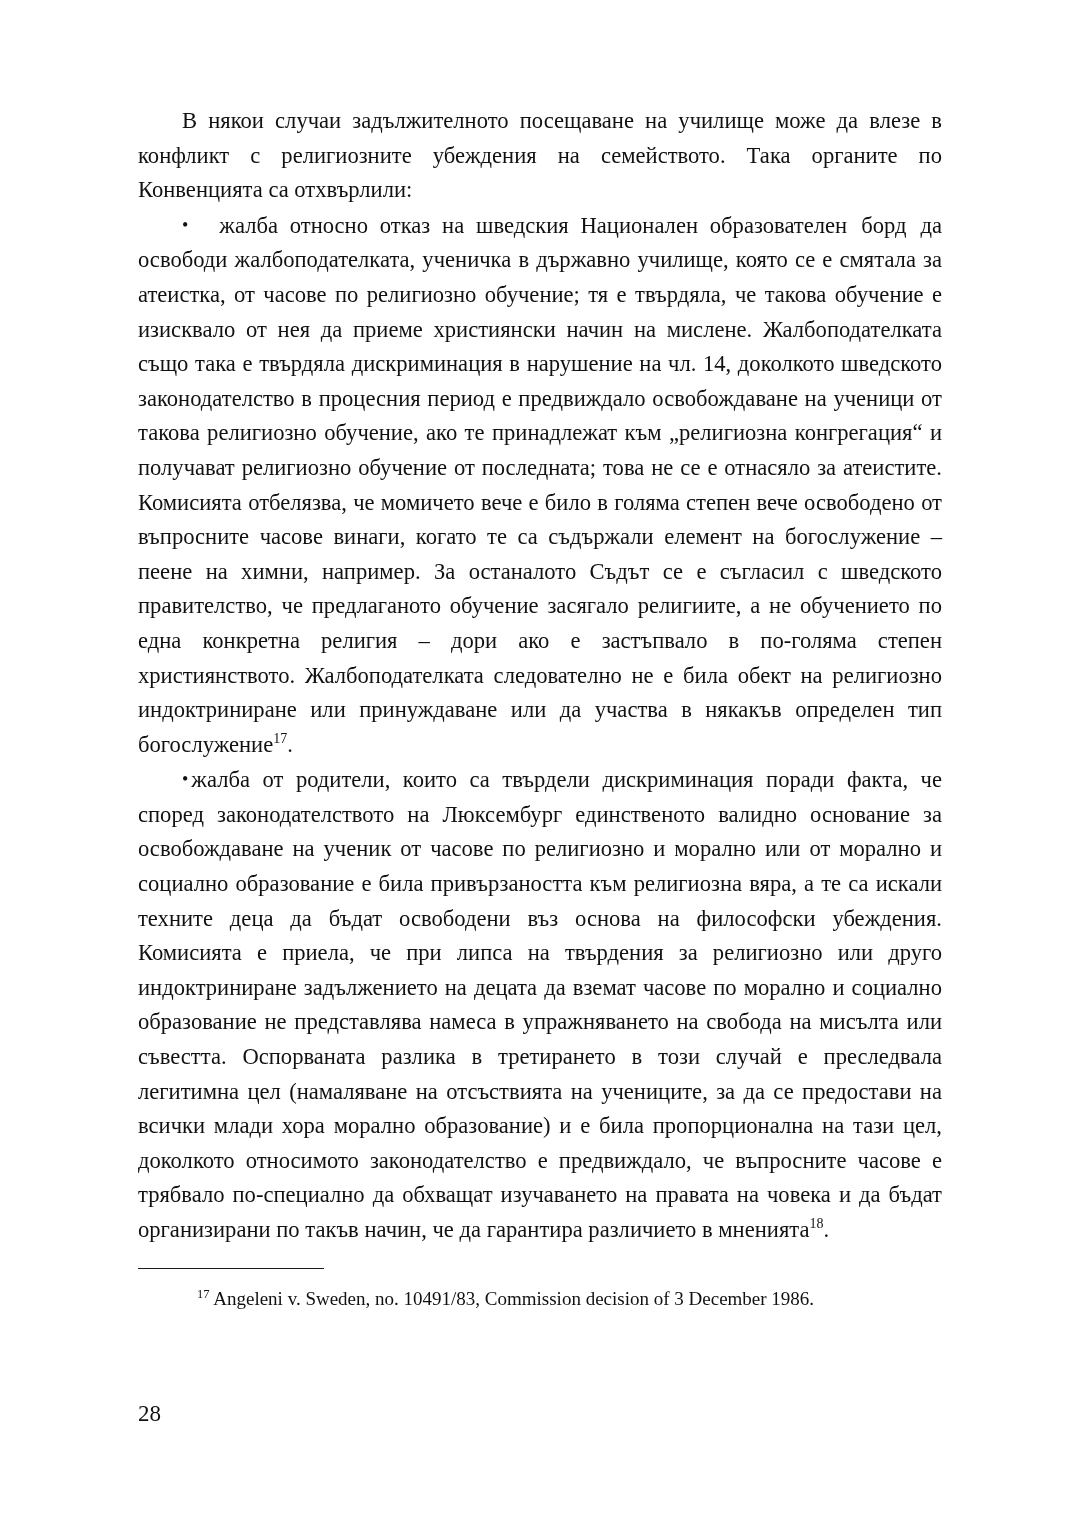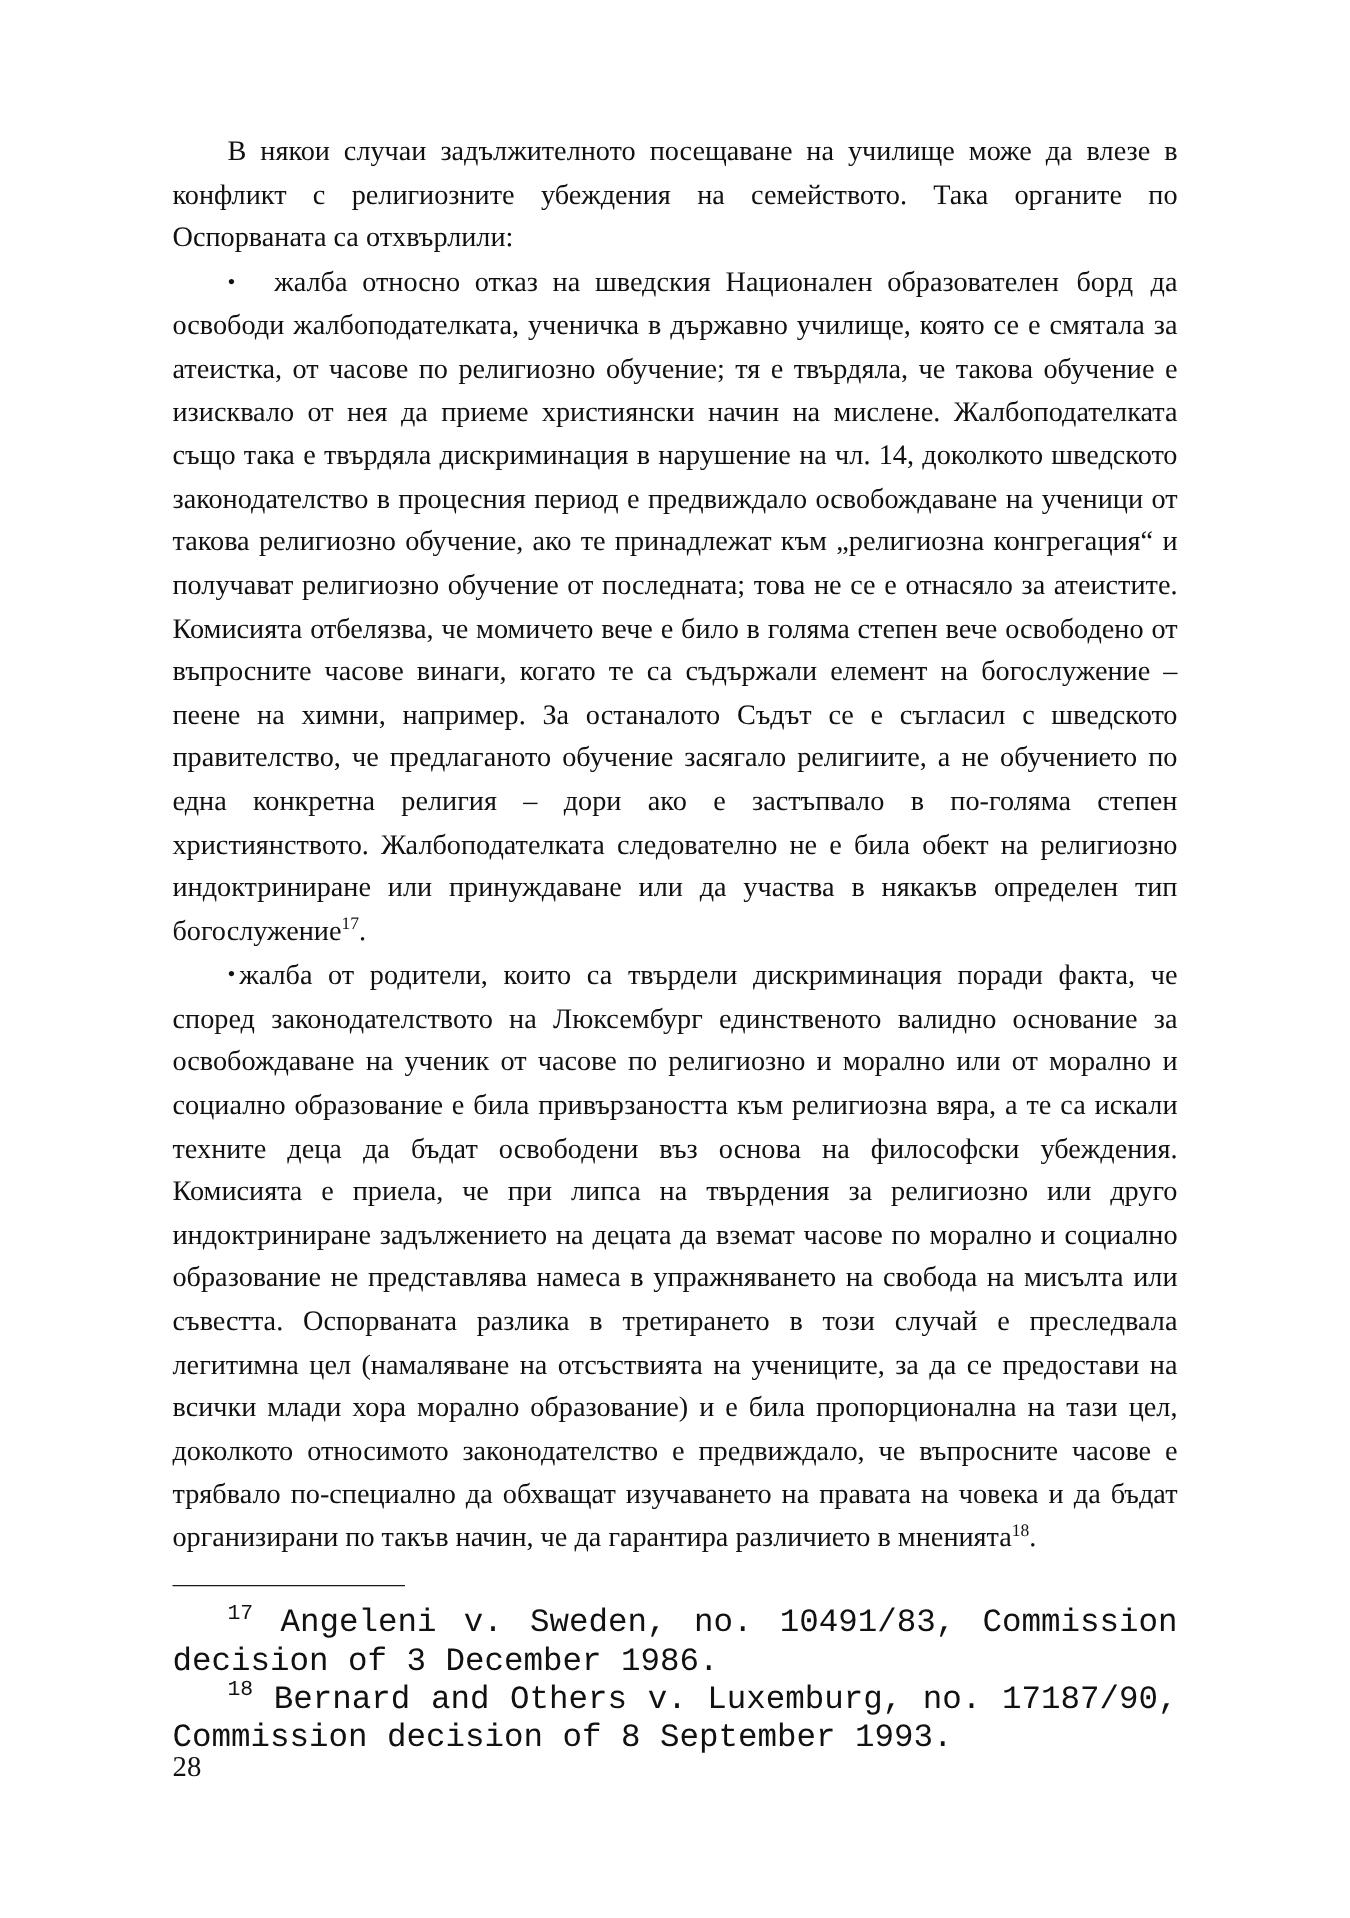--- a/index.html
+++ b/index.html
@@ -63,66 +63,62 @@
     top: 1268px;
     width: 804px;
   }
   .fn-rule {
     width: 186px;
     height: 0;
     border-top: 1.6px solid #1a1a1a;
     margin: 0 0 14px 0;
   }
   p.footnote {
-    margin: 0;
-    font-size: 26px;
+    margin: 15px;
+    font-size: 19px;
     line-height: 30.5px;
     text-align: justify;
     text-indent: 44px;
     color: #111111;
-    font-family: Liberation Mono, monospace;
   }
   p.footnote sup {
     font-size: 0.66em;
   }
   .page-number {
     position: absolute;
     left: 138px;
     top: 1400px;
     font-size: 23px;
     line-height: 28px;
     color: #111111;
   }
 </style>
 </head>
 <body>
 
 <div class="page">
 
   <div class="content">
 
-    <p class="body indent">В някои случаи задължителното посещаване на училище може да влезе в конфликт с религиозните убеждения на семейството. Така органите по Оспорваната са отхвърлили:</p>
+    <p class="body indent">В някои случаи задължителното посещаване на училище може да влезе в конфликт с религиозните убеждения на семейството. Така органите по Конвенцията са отхвърлили:</p>
 
     <p class="bullet">
       <span class="bullet-mark">•</span><span class="tight-spaced">жалба относно отказ на шведския Национален образователен</span> <span>борд да освободи жалбоподателката, ученичка в държавно училище, която се е смятала за атеистка, от часове по религиозно обучение; тя е твърдяла, че такова обучение е изисквало от нея да приеме християнски начин на мислене. Жалбоподателката също така е твърдяла дискриминация в нарушение на чл. 14, доколкото шведското законодателство в процесния период е предвиждало освобождаване на ученици от такова религиозно обучение, ако те принадлежат към „религиозна конгрегация“ и получават религиозно обучение от последната; това не се е отнасяло за атеистите. Комисията отбелязва, че момичето вече е било в голяма степен вече освободено от въпросните часове винаги, когато те са съдържали елемент на богослужение – пеене на химни, например. За останалото Съдът се е съгласил с шведското правителство, че предлаганото обучение засягало религиите, а не обучението по една конкретна религия – дори ако е застъпвало в по-голяма степен християнството. Жалбоподателката следователно не е била обект на религиозно индоктриниране или принуждаване или да участва в някакъв определен тип богослужение</span><sup>17</sup><span>.</span>
     </p>
 
     <p class="bullet">
       <span class="bullet-mark">•</span><span>жалба от родители, които са твърдели дискриминация</span> <span>поради факта, че според законодателството на Люксембург единственото валидно основание за освобождаване на ученик от часове по религиозно и морално или от морално и социално образование е била привързаността към религиозна вяра, а те са искали техните деца да бъдат освободени въз основа на философски убеждения. Комисията е приела, че при липса на твърдения за религиозно или друго индоктриниране задължението на децата да вземат часове по морално и социално образование не представлява намеса в упражняването на свобода на мисълта или съвестта. Оспорваната разлика в третирането в този случай е преследвала легитимна цел (намаляване на отсъствията на учениците, за да се предостави на всички млади хора морално образование) и е била пропорционална на тази цел, доколкото относимото законодателство е предвиждало, че въпросните часове е трябвало по-специално да обхващат изучаването на правата на човека и да бъдат организирани по такъв начин, че да гарантира различието в мненията</span><sup>18</sup><span>.</span>
     </p>
 
   </div>
 
   <div class="footnotes">
     <div class="fn-rule"></div>
 
     <p class="footnote">
       <sup>17</sup><span> Angeleni v. Sweden, no. 10491/83, Commission decision of 3 December 1986.</span>
     </p>
 
-    <p class="footnote">
-      <sup>18</sup><span> Bernard and Others v. Luxemburg, no. 17187/90, Commission decision of 8 September 1993.</span>
-    </p>
   </div>
 
   <div class="page-number">28</div>
 
 </div>
 
 </body></html>

